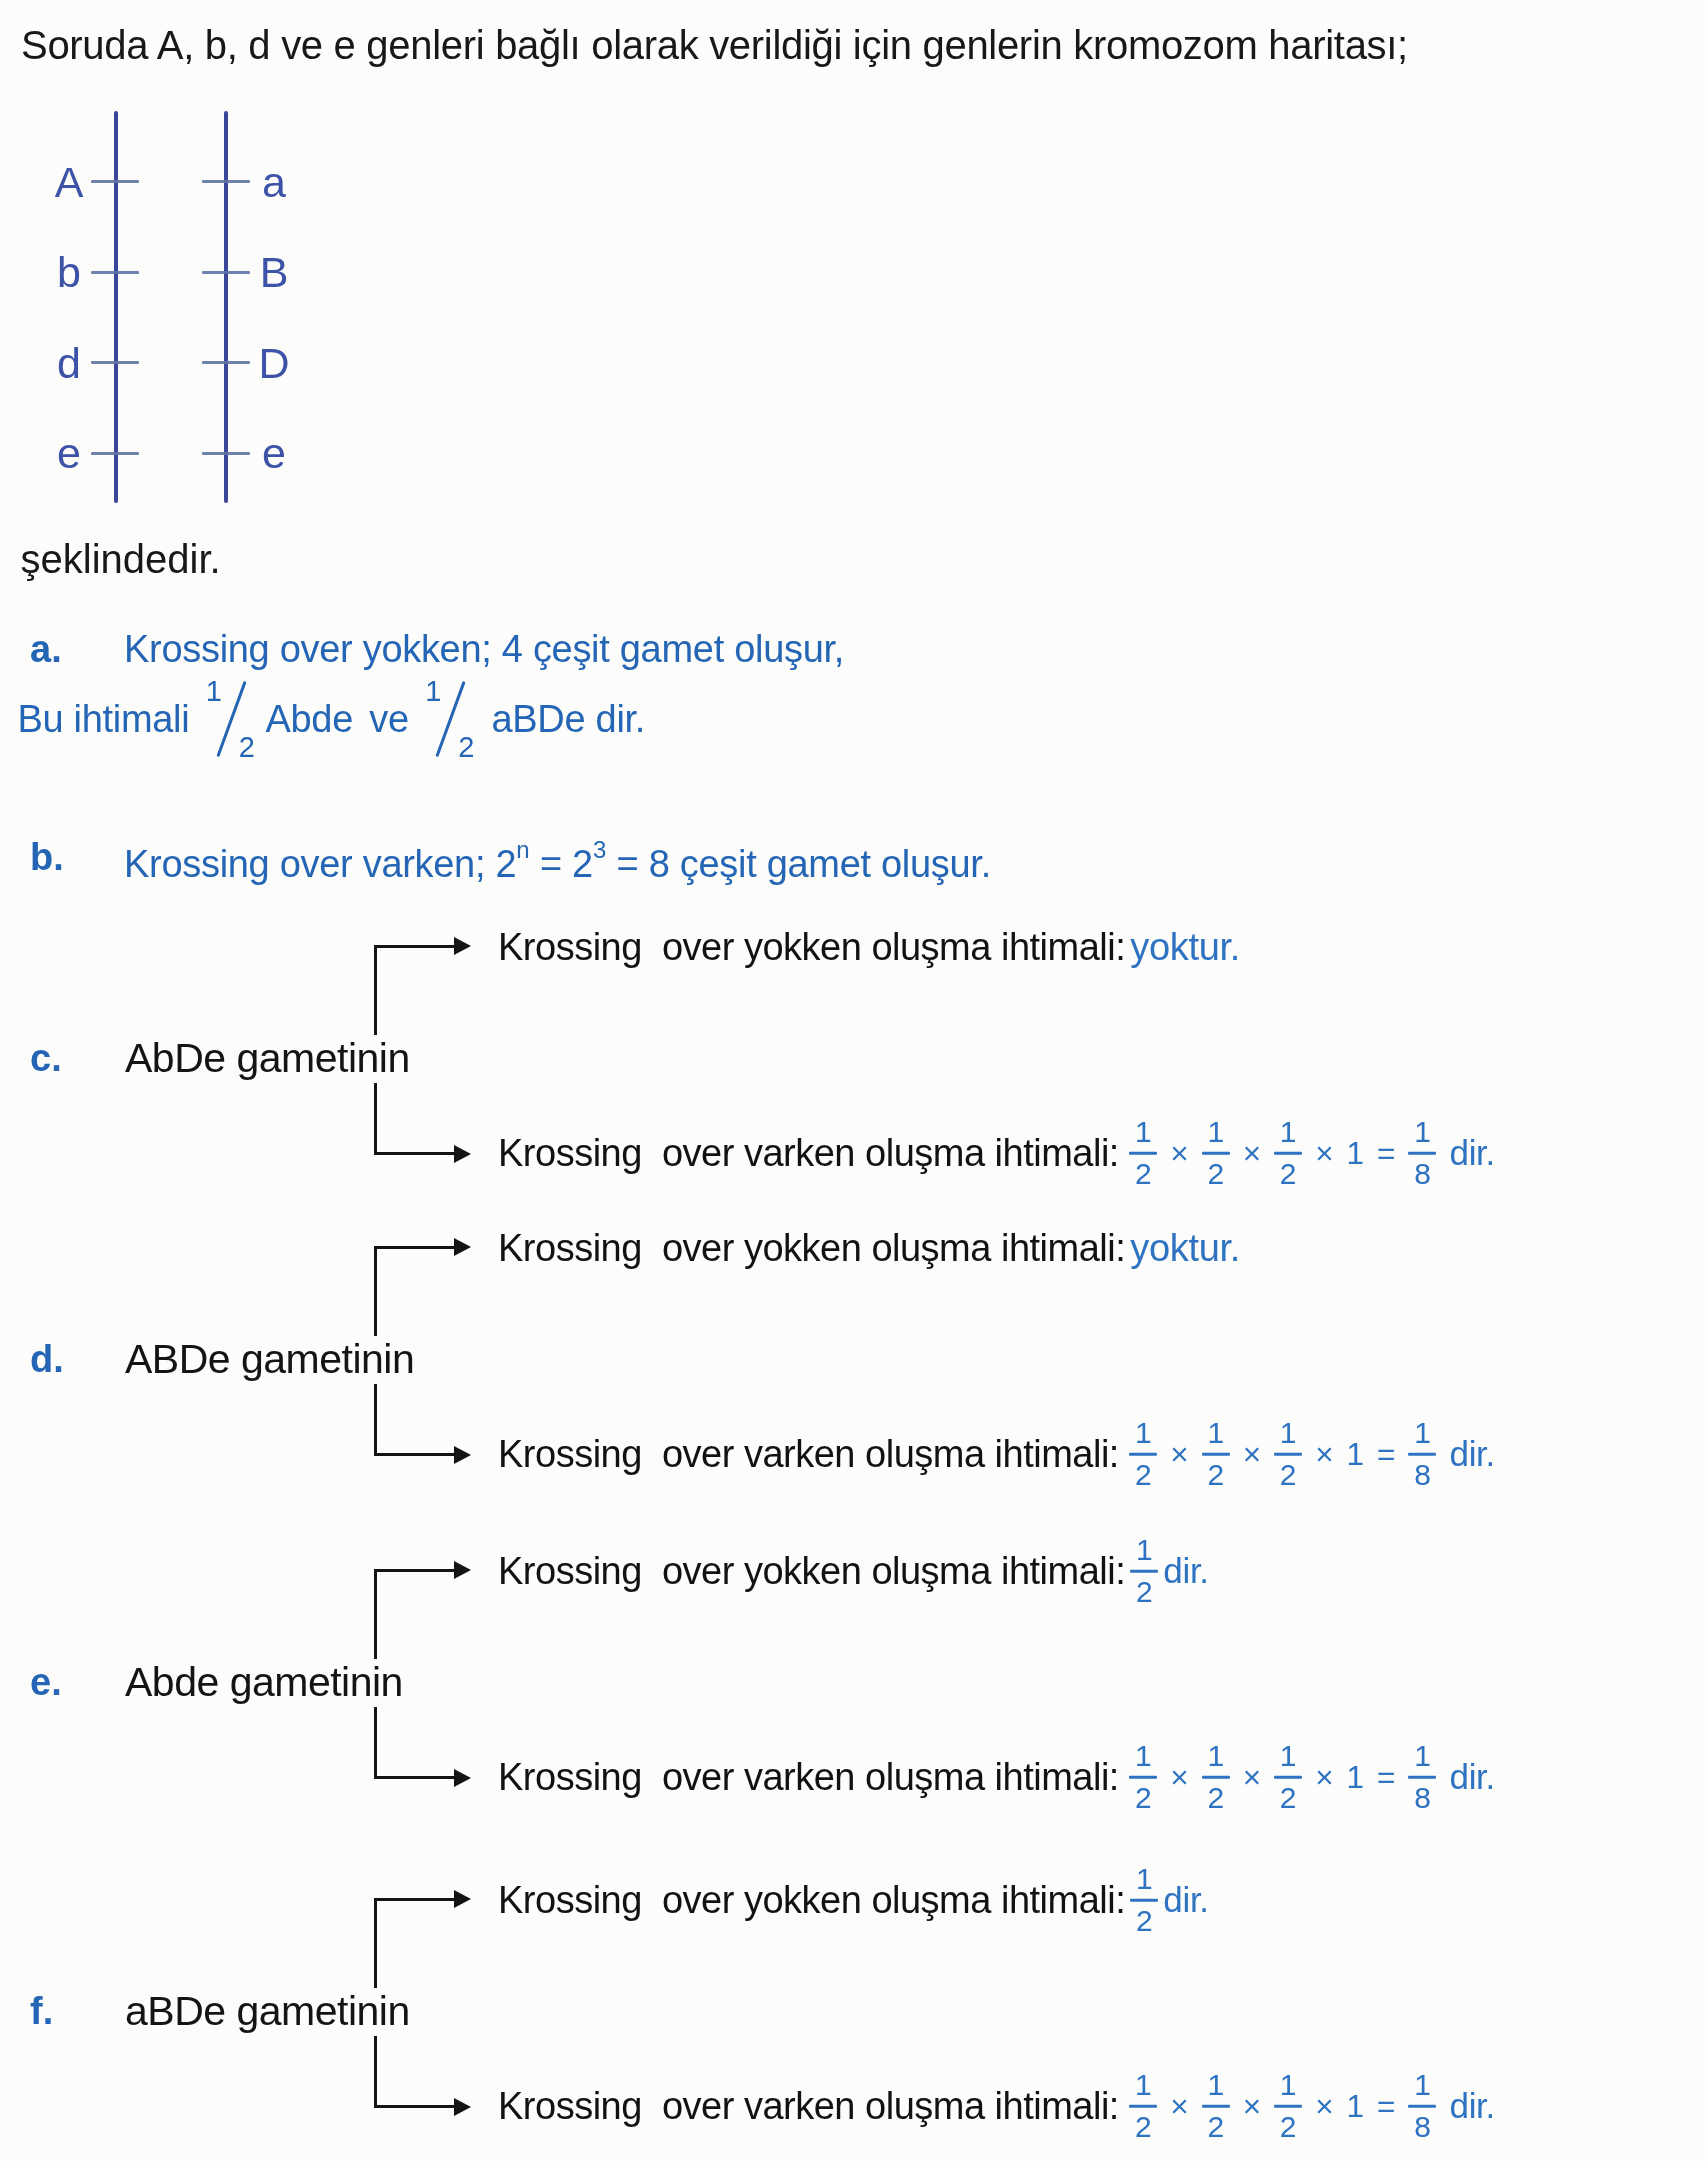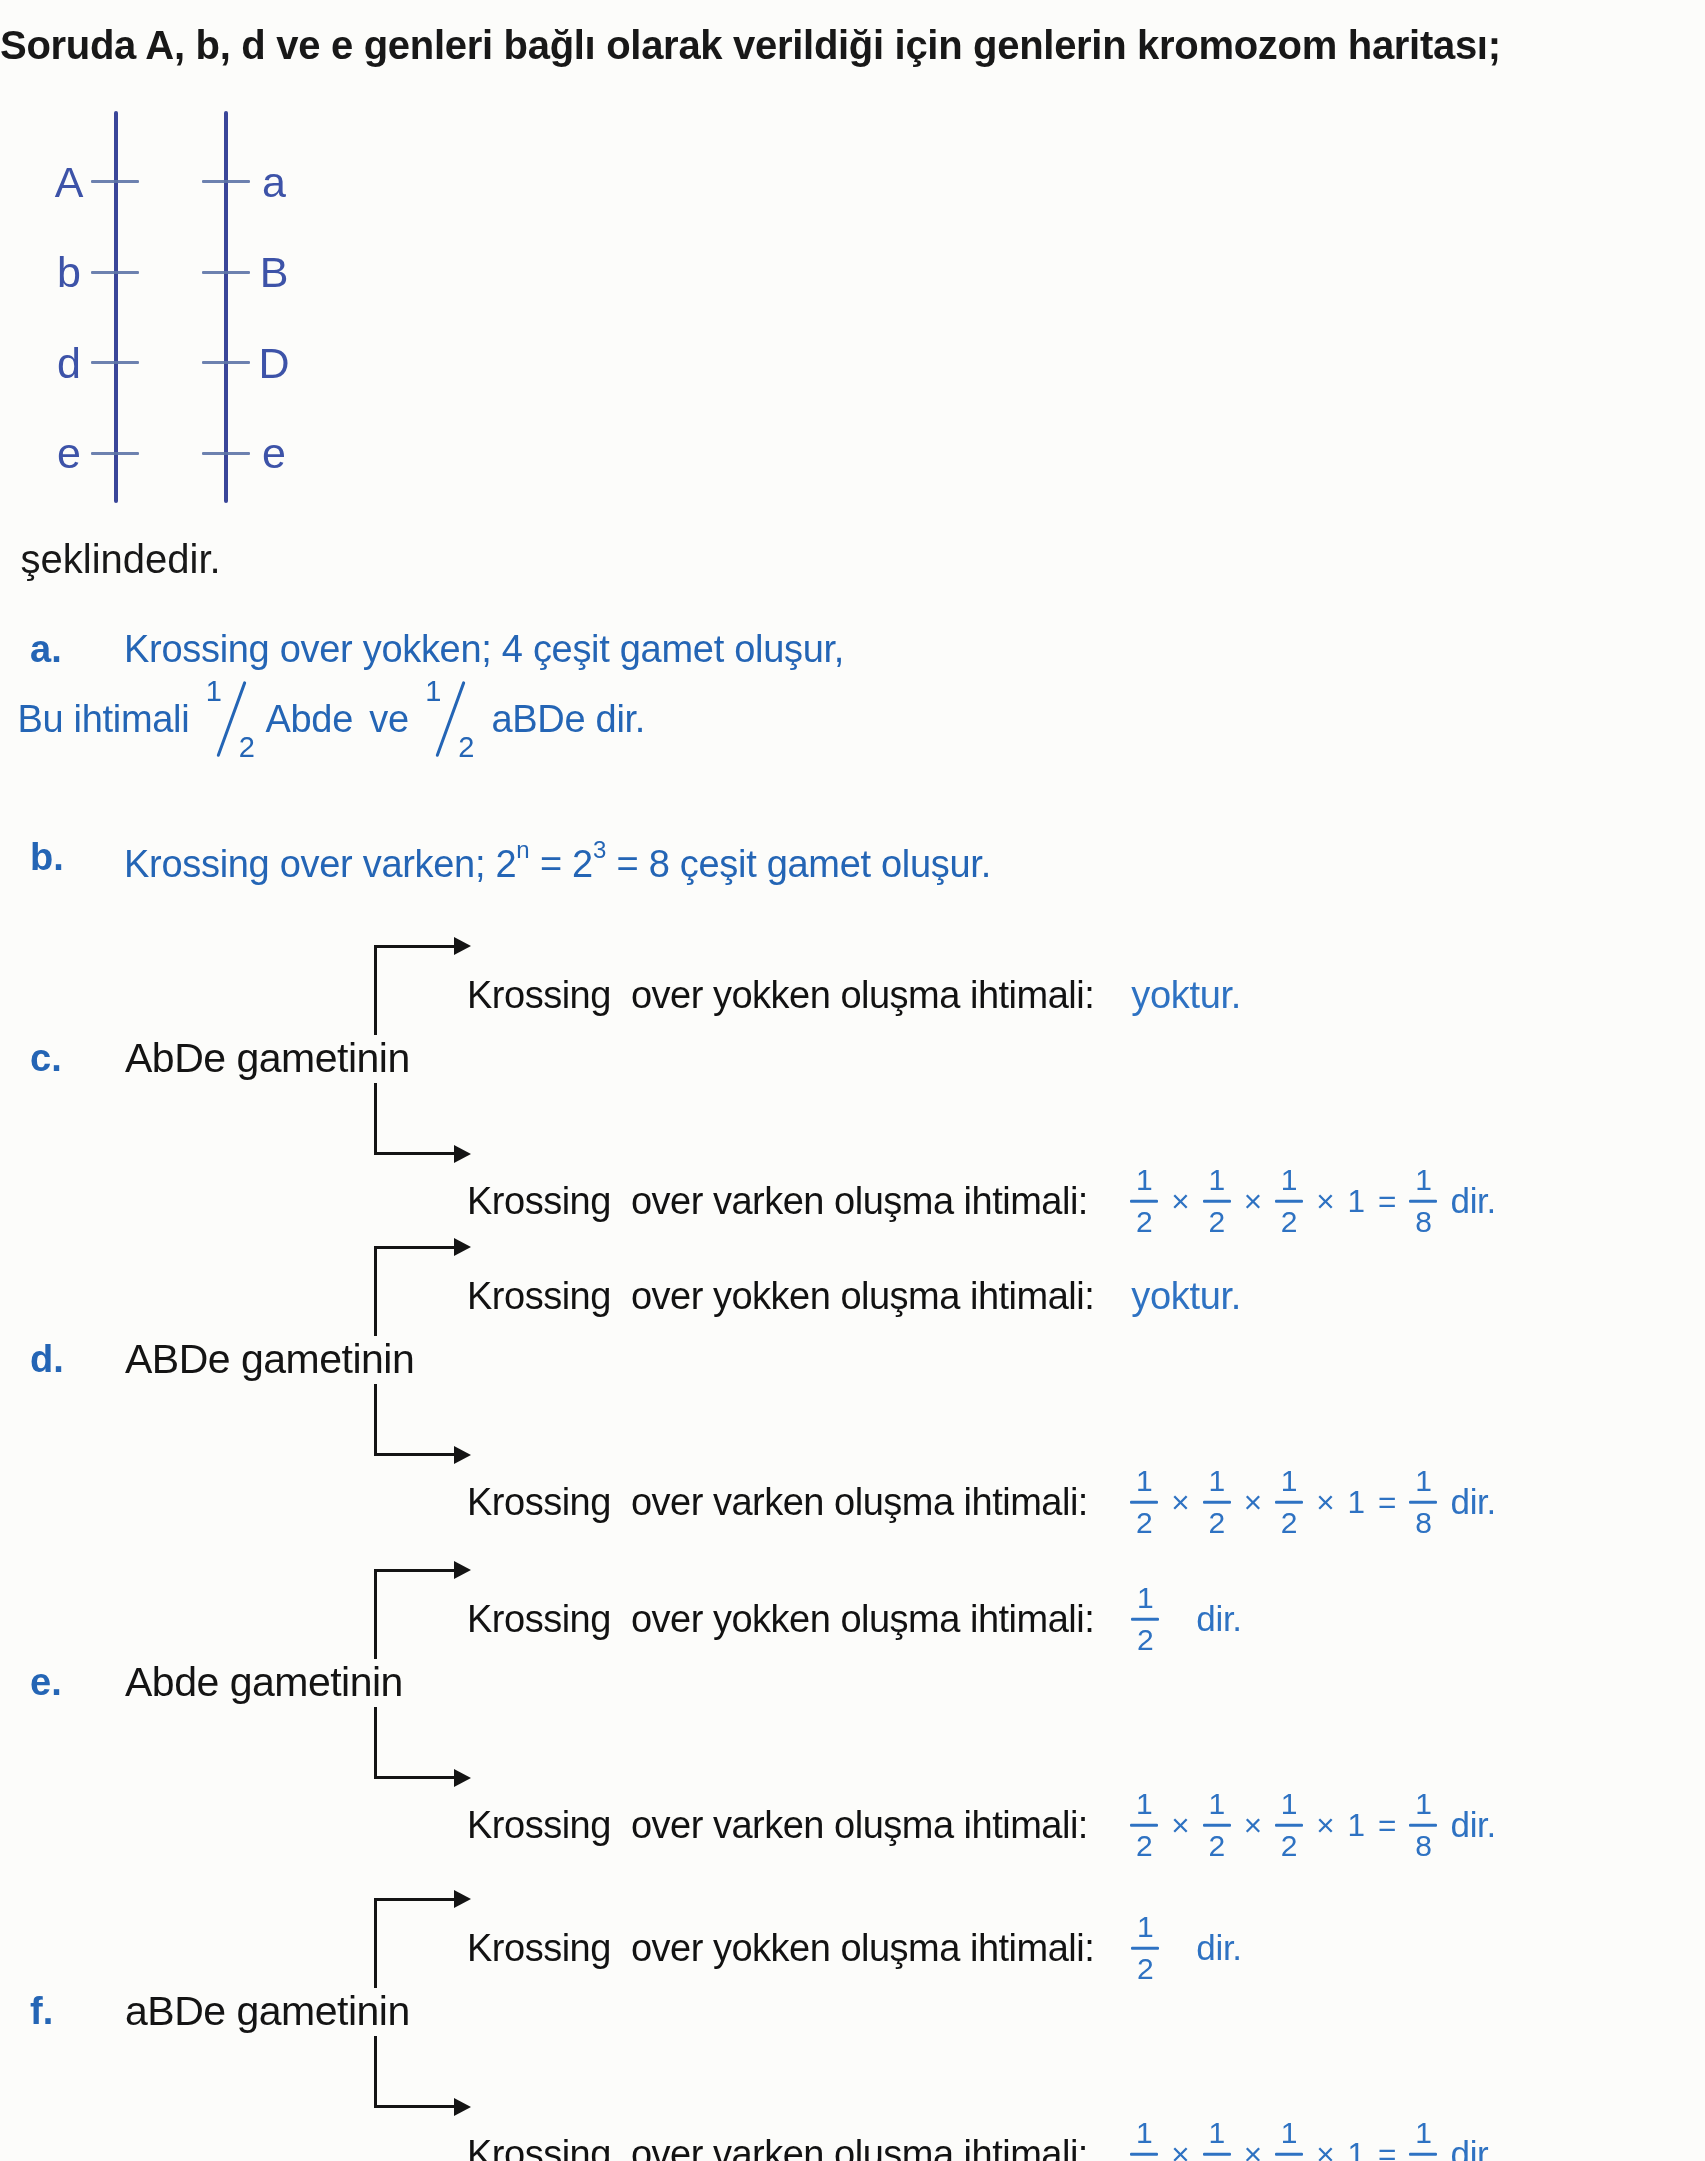--- a/index.html
+++ b/index.html
@@ -17,22 +17,22 @@
     position:relative;
     background:#fcfcfa;
     font-family:"Liberation Sans", sans-serif;
     color:var(--ink);
     overflow:hidden;
   }
   .pre{white-space:pre;}
 
   
   .title{
-    position:absolute;left:0;top:23px;width:1680px;
-    font-size:40px;letter-spacing:-0.3px;color:var(--ink);font-weight:bold;
+    position:absolute;left:21px;top:23px;width:1680px;
+    font-size:40px;letter-spacing:-0.3px;color:var(--ink);
   }
   .caption{
     position:absolute;left:20.6px;top:537px;
     font-size:40px;color:var(--ink);
   }
 
   
   .diagram{position:absolute;left:0;top:111px;width:380px;height:412px;}
   .chrom{position:absolute;top:0;width:3.8px;height:392px;background:var(--navy);border-radius:2.2px;}
   .chrom.left{left:114px;}
@@ -68,22 +68,22 @@
 
   
   .sfrac{position:relative;display:inline-block;width:50px;height:81px;flex:none;}
   .sfrac .n{position:absolute;left:0;top:-2.2px;font-size:29px;line-height:1;}
   .sfrac .sl{position:absolute;left:24px;top:0;width:2.7px;height:80px;background:currentColor;transform:rotate(20deg);border-radius:1.6px;}
   .sfrac .d{position:absolute;right:1.1px;bottom:-2.2px;font-size:29px;line-height:1;}
 
   
   .gsec{position:absolute;left:0;width:1706px;height:282px;}
   .branch{
-    position:absolute;left:467px;transform:translateY(-50%);
-    display:flex;align-items:center;gap:37px;margin-top:48px;
+    position:absolute;left:498px;transform:translateY(-50%);
+    display:flex;align-items:center;gap:5px;
   }
   .btxt{font-size:38px;color:#121212;letter-spacing:-0.5px;}
   .bval{font-size:38px;color:var(--blue-bright);letter-spacing:-0.3px;}
   .gsec .slab{position:absolute;left:30px;top:141px;transform:translateY(-50%);
     font-size:38px;font-weight:bold;color:var(--blue);}
   .gname{position:absolute;left:125px;top:141px;transform:translateY(-50%);
     font-size:41px;color:var(--ink2);letter-spacing:-0.5px;}
 
   .elbow{position:absolute;left:374px;width:81px;}
   .elbow-top{top:28px;height:90px;border-left:3.8px solid var(--ink2);border-top:3.8px solid var(--ink2);}

